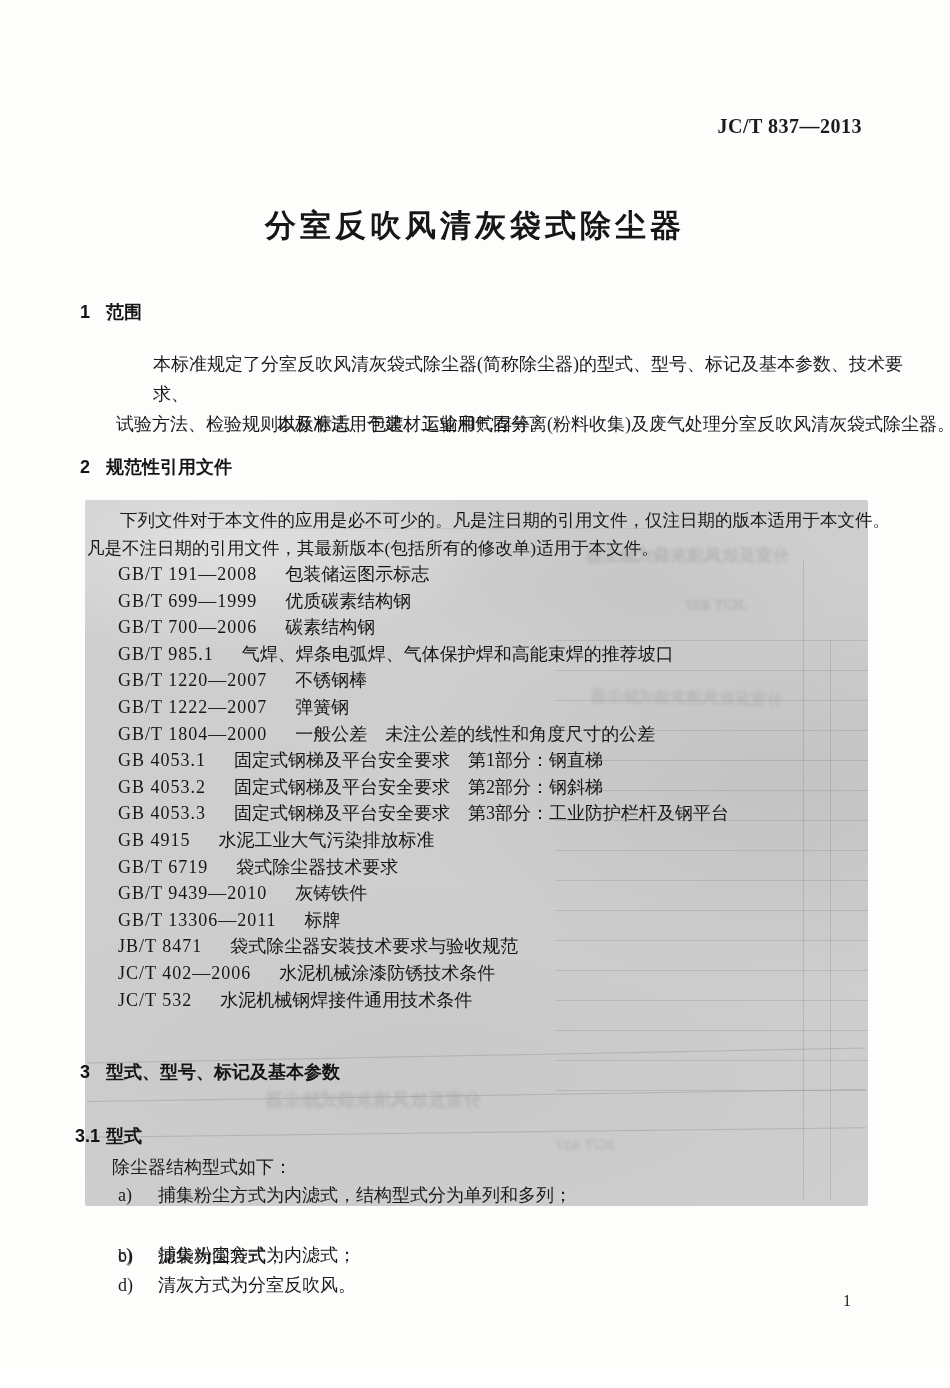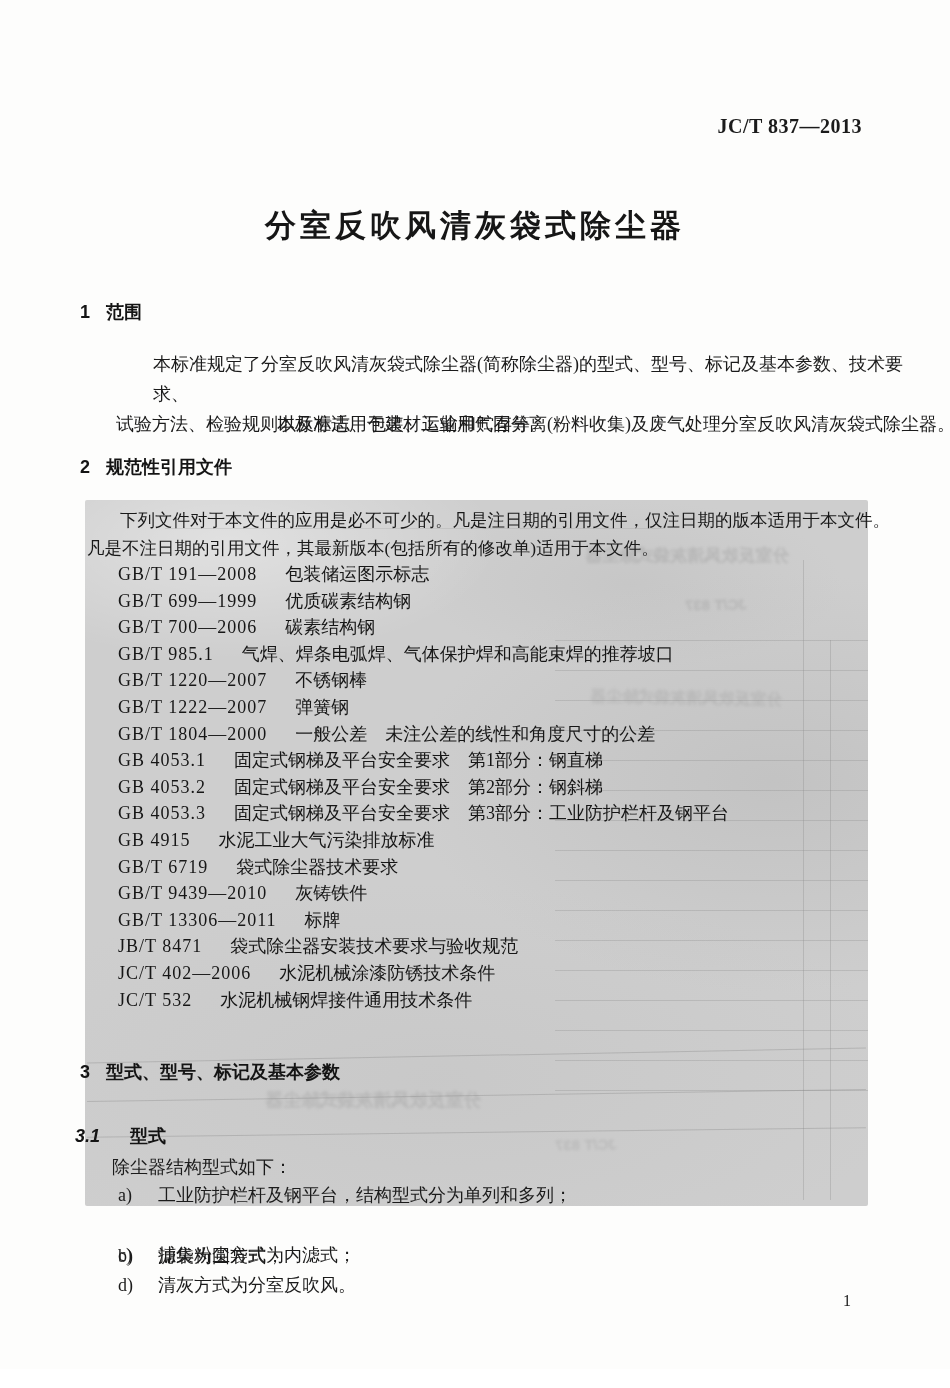--- a/index.html
+++ b/index.html
@@ -124,26 +124,26 @@
     <div class="ref-item"><span class="ref-code">GB/T 13306—2011</span><span>标牌</span></div>
     <div class="ref-item"><span class="ref-code">JB/T 8471</span><span>袋式除尘器安装技术要求与验收规范</span></div>
     <div class="ref-item"><span class="ref-code">JC/T 402—2006</span><span>水泥机械涂漆防锈技术条件</span></div>
     <div class="ref-item"><span class="ref-code">JC/T 532</span><span>水泥机械钢焊接件通用技术条件</span></div>
   </div>
 
   <div class="sec-head" style="top:1060px;">
     <span class="num">3</span><span>型式、型号、标记及基本参数</span>
   </div>
   <div class="sec-head" style="top:1124px;left:75px;">
-    <span class="num" style="margin-right:30px;font-style:italic;">3.1</span><span>型式</span>
+    <span class="num" style="margin-right:6px;">3.1</span><span>型式</span>
   </div>
   <div class="lead-line" style="top:1155px;">除尘器结构型式如下：</div>
 
   <div class="list-item" style="top:1183px;">
-    <span class="label">a)</span><span>工业防护栏杆及钢平台，结构型式分为单列和多列；</span>
+    <span class="label">a)</span><span>捕集粉尘方式为内滤式，结构型式分为单列和多列；</span>
   </div>
   <div class="list-item" style="top:1244px;">
     <span class="label">b)</span><span>滤袋为圆袋式；</span>
   </div>
   <div class="list-item" style="top:1243px;">
     <span class="label">c)</span><span>捕集粉尘方式为内滤式；</span>
   </div>
   <div class="list-item" style="top:1273px;">
     <span class="label">d)</span><span>清灰方式为分室反吹风。</span>
   </div>

